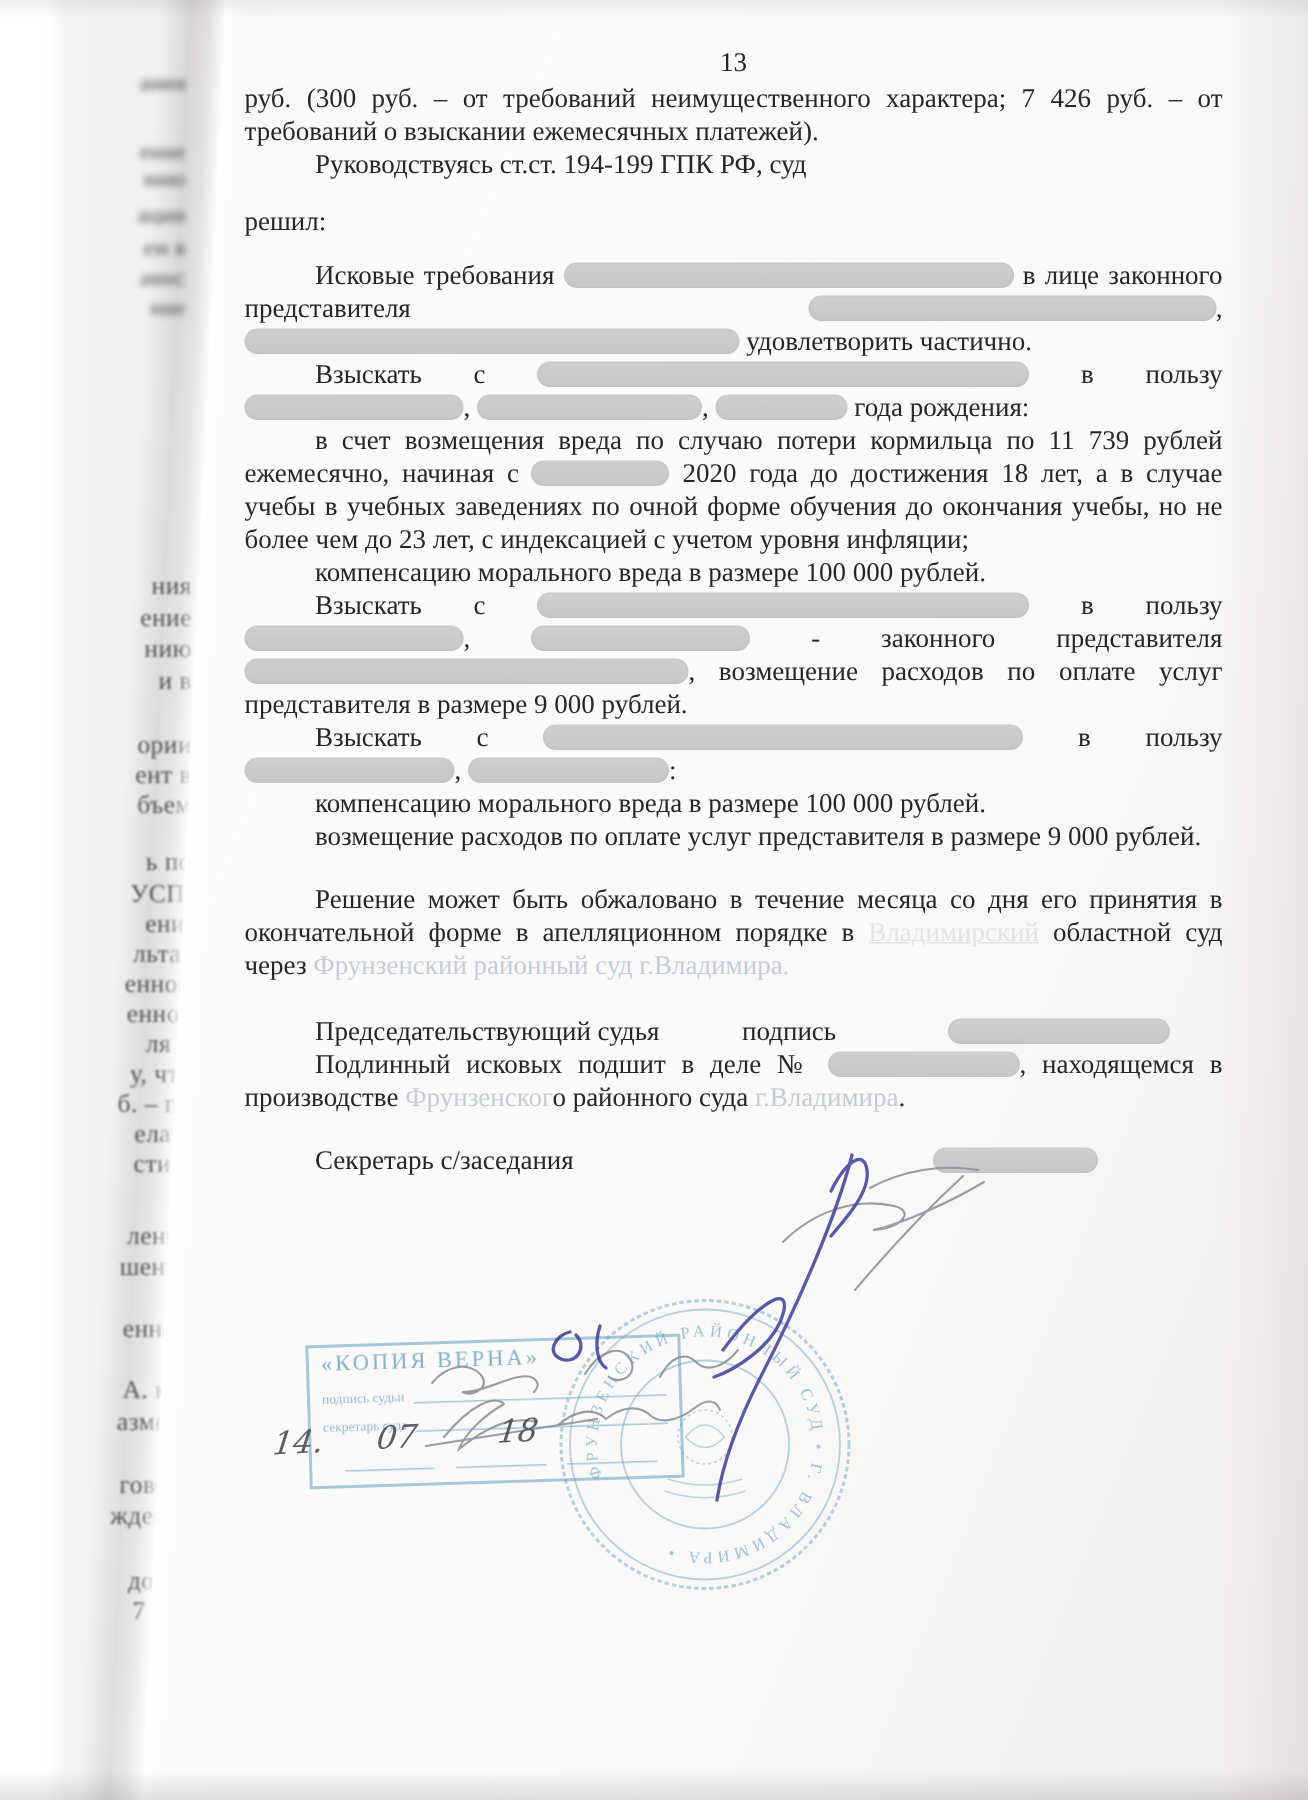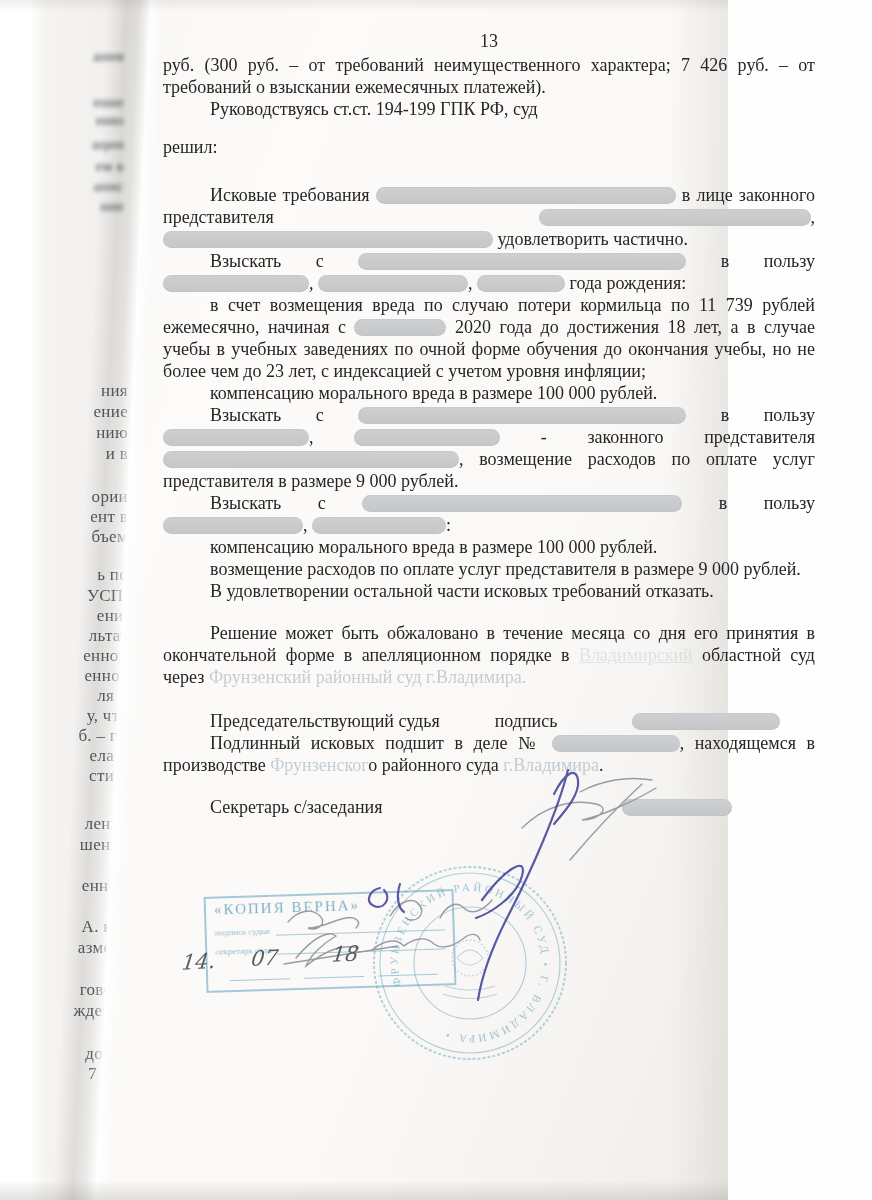--- a/index.html
+++ b/index.html
@@ -1,16 +1,16 @@
 <!DOCTYPE html>
 <html><head>
 <meta charset="utf-8">
 <style>
   html,body{margin:0;padding:0;width:872px;height:1200px;overflow:hidden;background:#fefefe;}
-  .scan{position:relative;width:728px;height:1200px;font-family:"Liberation Serif",serif;background:#fdfdfc;}
+  .scan{position:relative;width:872px;height:1200px;font-family:"Liberation Serif",serif;background:#fdfdfc;}
 
   
   .underlay{position:absolute;left:0;top:0;width:158px;height:1200px;
     background:linear-gradient(to right,#ffffff 0px,#ffffff 30px,#f5f4f2 44px,#f1f0ee 70%,#e3e1dd 96%,#d6d4d0 100%);}
   .frag{position:absolute;right:30px;color:#54565a;font-size:17px;filter:blur(0.55px);white-space:nowrap;letter-spacing:0.3px;}
   .frag.smudge{filter:blur(2.3px);color:#46484b;font-size:15px;right:34px;}
 
   
   .crease{position:absolute;left:108px;top:-30px;width:58px;height:1280px;
     background:linear-gradient(to right,rgba(70,66,60,0) 0%,rgba(70,66,60,0.12) 35%,rgba(70,66,60,0.05) 55%,rgba(255,255,255,0.85) 75%,rgba(255,255,255,0) 100%);
@@ -113,29 +113,28 @@
   <div class="right-shade"></div>
   <div class="top-shade"></div>
   <div class="bottom-shade"></div>
 
   <div class="doc">
     <p class="page-number">13</p>
     <div>
         <p class="para"><span class="run">руб. (300 руб. – от требований неимущественного характера; 7 426 руб. – от требований о взыскании ежемесячных платежей).</span></p>
         <p class="para indent"><span class="run">Руководствуясь ст.ст. 194-199 ГПК РФ, суд</span></p>
         <p class="para center" style="margin-top: 16px;"><span class="run">решил:</span></p>
-        <p class="para indent" style="margin-top: 26px;"><span class="run">Исковые требования </span><span class="red" style="width: 300px;"></span><span class="run"> в лице законного представителя </span><span class="red" style="width: 272px;"></span><span class="run">, </span><span class="red" style="width: 330px;"></span><span class="run"> удовлетворить частично.</span></p>
+        <p class="para indent" style="margin-top: 14px;"><span class="run">Исковые требования </span><span class="red" style="width: 300px;"></span><span class="run"> в лице законного представителя </span><span class="red" style="width: 272px;"></span><span class="run">, </span><span class="red" style="width: 330px;"></span><span class="run"> удовлетворить частично.</span></p>
         <p class="para indent"><span class="run">Взыскать с </span><span class="red" style="width: 328px;"></span><span class="run"> в пользу </span><span class="red" style="width: 146px;"></span><span class="run">, </span><span class="red" style="width: 150px;"></span><span class="run">, </span><span class="red" style="width: 88px;"></span><span class="run"> года рождения:</span></p>
         <p class="para indent"><span class="run">в счет возмещения вреда по случаю потери кормильца по 11 739 рублей ежемесячно, начиная с </span><span class="red" style="width: 92px;"></span><span class="run"> 2020 года до достижения 18 лет, а в случае учебы в учебных заведениях по очной форме обучения до окончания учебы, но не более чем до 23 лет, с индексацией с учетом уровня инфляции;</span></p>
         <p class="para indent"><span class="run">компенсацию морального вреда в размере 100 000 рублей.</span></p>
         <p class="para indent"><span class="run">Взыскать с </span><span class="red" style="width: 328px;"></span><span class="run"> в пользу </span><span class="red" style="width: 146px;"></span><span class="run">, </span><span class="red" style="width: 146px;"></span><span class="run"> - законного представителя </span><span class="red" style="width: 296px;"></span><span class="run">, возмещение расходов по оплате услуг представителя в размере 9 000 рублей.</span></p>
         <p class="para indent"><span class="run">Взыскать с </span><span class="red" style="width: 320px;"></span><span class="run"> в пользу </span><span class="red" style="width: 140px;"></span><span class="run">, </span><span class="red" style="width: 134px;"></span><span class="run">:</span></p>
         <p class="para indent"><span class="run">компенсацию морального вреда в размере 100 000 рублей.</span></p>
         <p class="para indent"><span class="run">возмещение расходов по оплате услуг представителя в размере 9 000 рублей.</span></p>
-        <p class="para indent"><span class="run">В удовлетворении остальной части исковых требований отказать.</span></p>
         <p class="para indent" style="margin-top: 20px;"><span class="run">Решение может быть обжаловано в течение месяца со дня его принятия в окончательной форме в апелляционном порядке в </span><span class="ghost">Владимирский</span><span class="run"> областной суд через </span><span class="faded">Фрунзенский районный суд г.Владимира.</span></p>
         <p class="para indent" style="margin-top: 22px;"><span class="run">Председательствующий судья</span><span class="spacer" style="width: 55px;"></span><span class="run">подпись</span><span class="spacer" style="width: 75px;"></span><span class="red" style="width: 148px;"></span></p>
         <p class="para indent"><span class="run">Подлинный исковых подшит в деле № </span><span class="red" style="width: 128px;"></span><span class="run">, находящемся в производстве </span><span class="faded">Фрунзенског</span><span class="run">о районного суда </span><span class="faded">г.Владимира</span><span class="run">.</span></p>
         <p class="para indent" style="margin-top: 20px;"><span class="run">Секретарь с/заседания</span><span class="spacer" style="width: 240px;"></span><span class="red" style="width: 110px;"></span></p>
       </div>
   </div>
 
   <div class="copy-stamp">
     <div class="cs-title">«КОПИЯ ВЕРНА»</div>
     <div class="cs-row">

